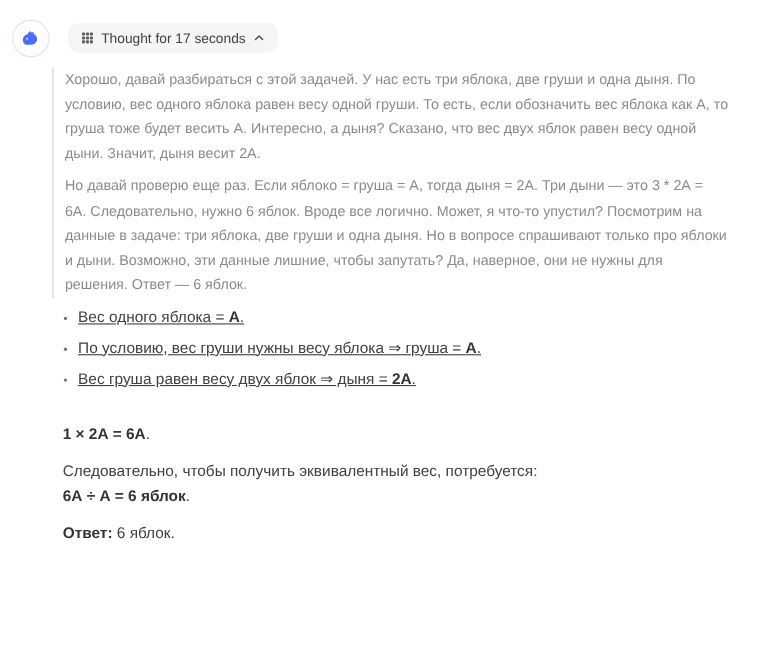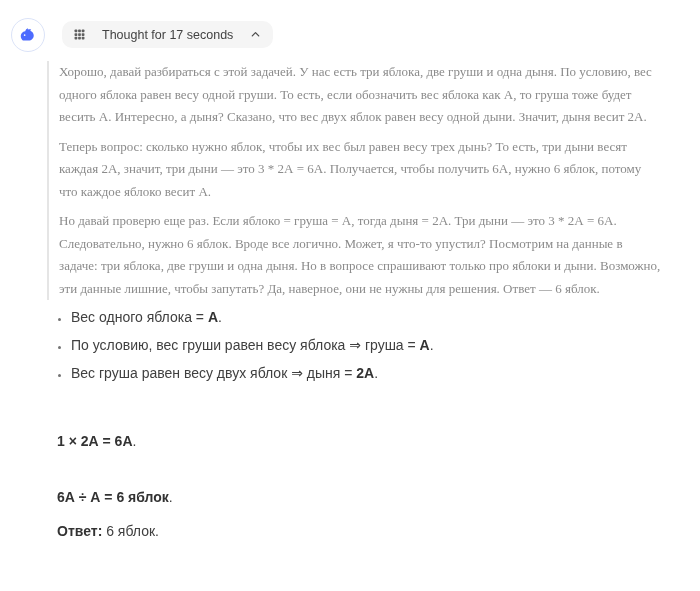--- a/index.html
+++ b/index.html
@@ -9,38 +9,38 @@
     -webkit-font-smoothing:antialiased;
   }
   .msg{display:flex;align-items:flex-start;padding:18px 38px 0 11px;box-sizing:border-box;}
   .avatar{
     width:34px;height:34px;flex:none;box-sizing:border-box;
     border:1px solid #dbe3f8;border-radius:50%;background:#fff;
     display:flex;align-items:center;justify-content:center;
   }
   .content{flex:1;min-width:0;margin-left:2px;}
   .thought-btn{
-    display:inline-flex;align-items:center;gap:17px;
+    display:inline-flex;align-items:center;gap:7px;
     height:27px;padding:0 12px;margin:3px 0 0 15px;
     background:#f5f5f5;border:none;border-radius:10px;
     font-family:inherit;font-size:12.5px;color:#424242;cursor:pointer;
   }
   .thought-btn .ico{display:flex;align-items:center;}
   .thinking{
     margin-top:13px;border-left:2px solid #e5e5e5;padding-left:10px;
-    color:#8b8b8b;font-size:13px;line-height:22.5px;font-family:Liberation Serif, serif;
+    color:#8b8b8b;font-size:13px;line-height:22.5px;
   }
   .thinking p{margin:0 0 7px;}
   .thinking p:last-child{margin-bottom:0;}
   .answer{
     margin-top:6px;padding-left:10px;
     color:#404040;font-size:14px;line-height:22px;
   }
   .answer p{margin:0 0 12px;}
-  .answer ul{margin:0 0 24px;padding-left:14px;list-style:disc;}
+  .answer ul{margin:0 0 6px;padding-left:14px;list-style:disc;text-decoration:underline;}
   .answer li{margin-bottom:6px;}
   .answer li::marker{color:#737373;font-size:11px;}
   .answer strong{font-weight:bold;color:#333333;}
   svg{display:block;}
 </style>
 </head>
 <body>
 
 <div class="msg">
 
@@ -72,39 +72,38 @@
       <span>Thought for 17 seconds</span>
       <span class="ico">
         <svg viewBox="0 0 12 12" width="11" height="11">
             <path d="M2.5 7.5 6 4l3.5 3.5" fill="none" stroke="#4a4a4a" stroke-width="1.4" stroke-linecap="round" stroke-linejoin="round"></path>
           </svg>
       </span>
     </button>
 
     <div class="thinking">
       <p>Хорошо, давай разбираться с этой задачей. У нас есть три яблока, две груши и одна дыня. По условию, вес одного яблока равен весу одной груши. То есть, если обозначить вес яблока как А, то груша тоже будет весить А. Интересно, а дыня? Сказано, что вес двух яблок равен весу одной дыни. Значит, дыня весит 2А.</p>
-      <p>Теперь вопрос: сколько нужно яблок, чтобы их вес был равен весу трех дынь? То есть, три дыни весят каждая 2А, значит, три дыни — это 3 * 2А = 6А. Получается, чтобы получить 6А, нужно 6 яблок, потому что каждое яблоко весит А.</p>
       <p>Но давай проверю еще раз. Если яблоко = груша = А, тогда дыня = 2А. Три дыни — это 3 * 2А = 6А. Следовательно, нужно 6 яблок. Вроде все логично. Может, я что-то упустил? Посмотрим на данные в задаче: три яблока, две груши и одна дыня. Но в вопросе спрашивают только про яблоки и дыни. Возможно, эти данные лишние, чтобы запутать? Да, наверное, они не нужны для решения. Ответ — 6 яблок.</p>
     </div>
 
     <div class="answer">
 
       <ul>
         <li><span>Вес одного яблока = </span><strong>А</strong><span>.</span></li>
-        <li><span>По условию, вес груши равен весу яблока ⇒ груша = </span><strong>А</strong><span>.</span></li>
+        <li><span>По условию, вес груши нужны весу яблока ⇒ груша = </span><strong>А</strong><span>.</span></li>
         <li><span>Вес груша равен весу двух яблок ⇒ дыня = </span><strong>2А</strong><span>.</span></li>
       </ul>
 
       <p>
         <br>
         <strong>1 × 2А = 6А</strong><span>.</span>
       </p>
 
       <p>
-        <br>
+        <span>Следовательно, чтобы получить эквивалентный вес, потребуется:</span><br>
         <strong>6А ÷ А = 6 яблок</strong><span>.</span>
       </p>
 
       <p>
         <strong>Ответ:</strong><span> 6 яблок.</span>
       </p>
     </div>
 
     
 

